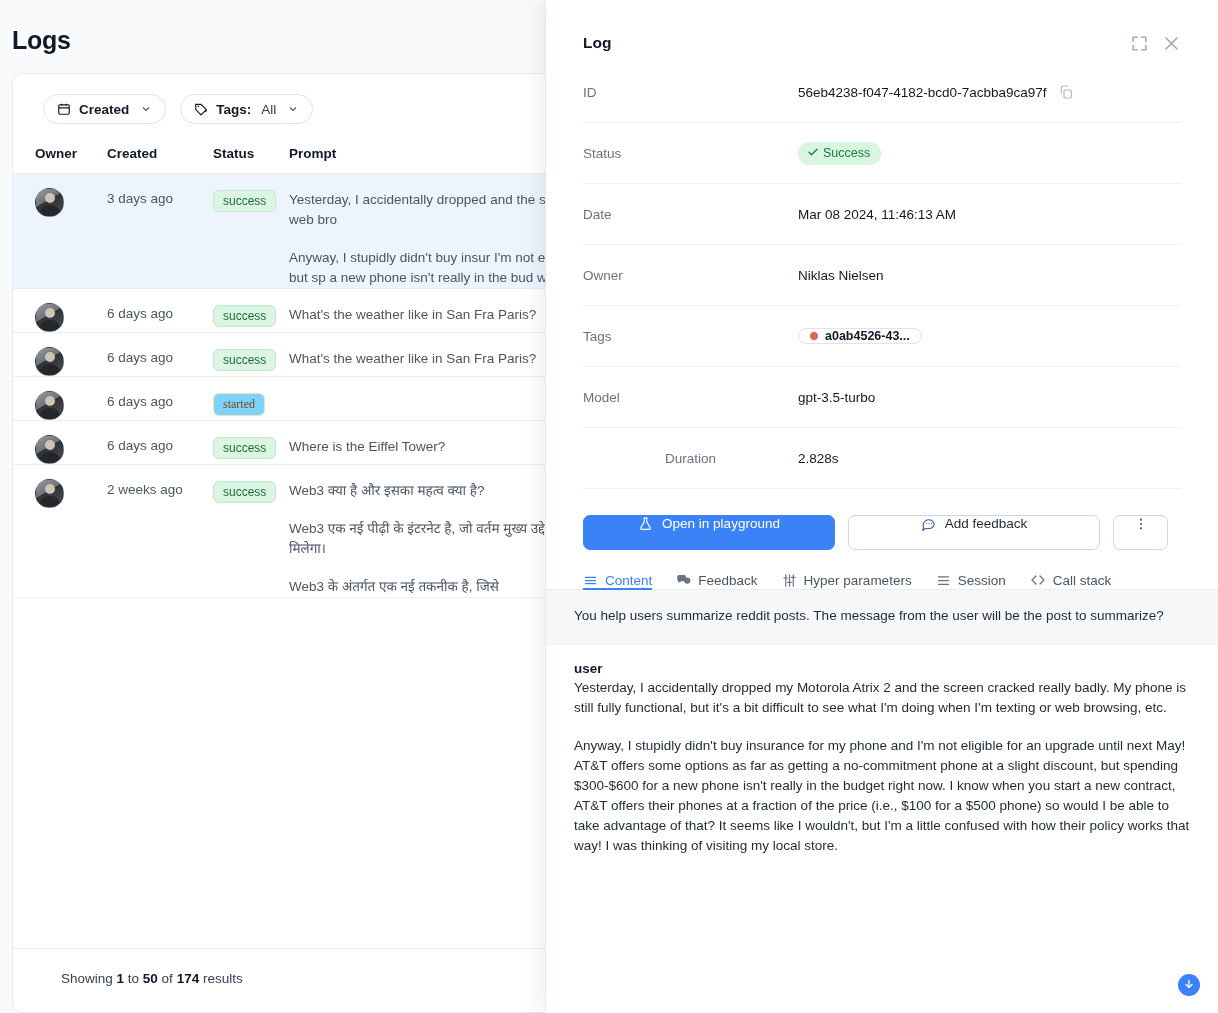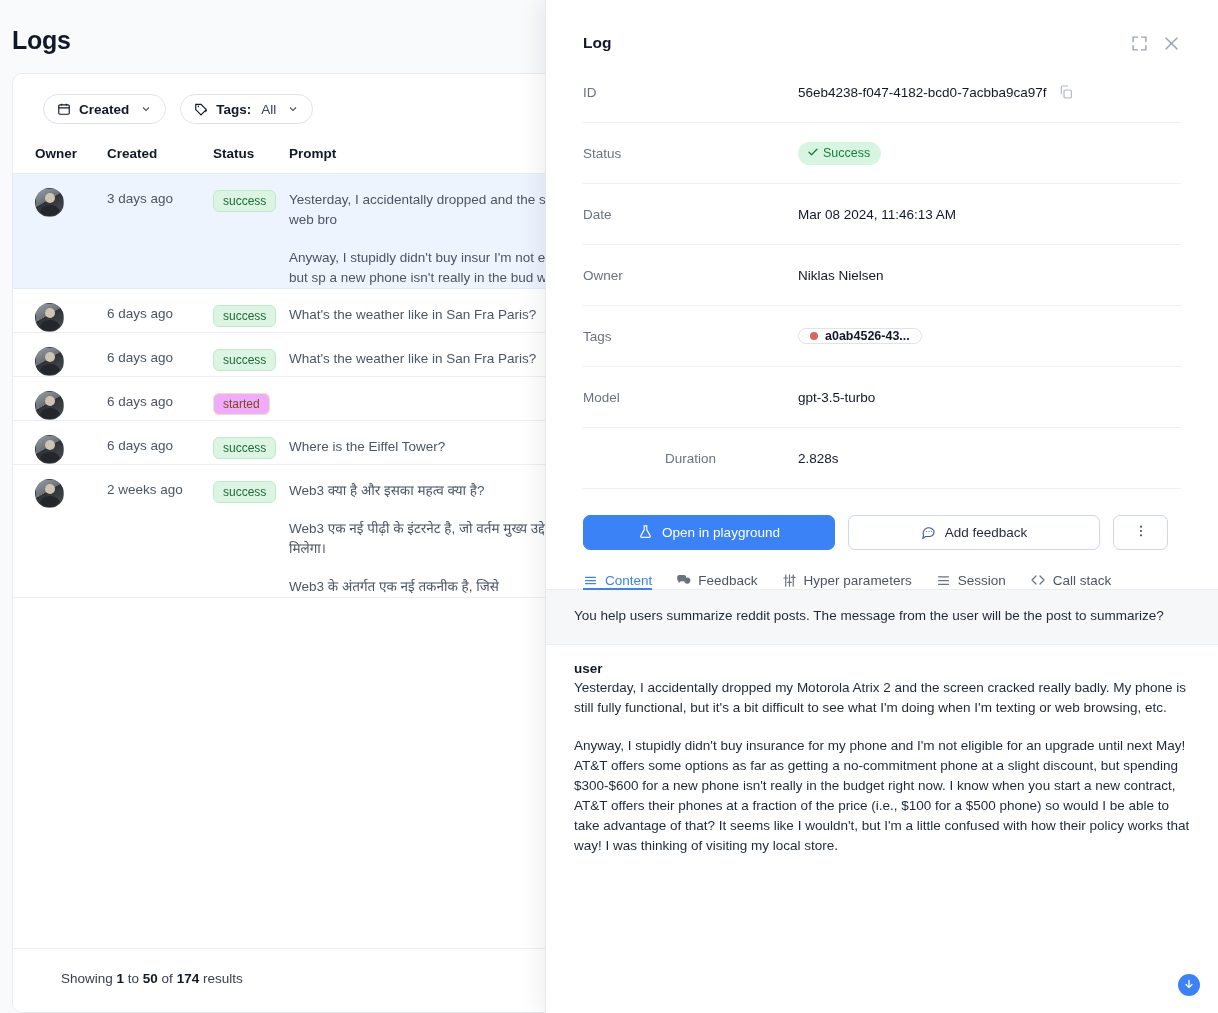--- a/index.html
+++ b/index.html
@@ -63,21 +63,21 @@
     content: ""; position: absolute; left: 50%; bottom: -4px;
     width: 20px; height: 15px; border-radius: 50% 50% 0 0;
     background: #23262b; transform: translateX(-50%);
   }
   .cell-created { font-size: 13.5px; color: #4b5563; padding-top: 17px !important; }
   .badge {
     display: inline-block; font-size: 12px; padding: 3px 9px;
     border-radius: 6px; font-weight: 400;
   }
   .badge.success { background: #dcf5e3; color: #1d6b38; border: 1px solid #bfe9cc; }
-  .badge.started { background: #f0abfc; color: #7a4a16; border: 1px solid #f4e0bd; }
+  .badge.started { background: #7dd3fc; color: #7a4a16; border: 1px solid #f4e0bd; font-family: Liberation Serif, serif; }
   .cell-status { padding-top: 16px !important; }
   .cell-prompt {
     font-size: 13.5px; color: #4b5563; line-height: 20px;
     padding-right: 10px; padding-top: 16px !important;
   }
   .cell-prompt p + p { margin-top: 18px; }
 
   .showing {
     position: absolute; left: 0; bottom: 0; width: 100%;
     padding: 22px 0 26px 48px; font-size: 13.5px; color: #374151;
@@ -116,21 +116,21 @@
   .tag-pill {
     display: inline-flex; align-items: center; gap: 7px;
     border: 1px solid #e0e3e8; border-radius: 999px;
     padding: 0 11px; font-size: 12.5px; color: #111827;
     font-weight: 700; cursor: pointer;
   }
   .tag-dot { width: 8px; height: 8px; border-radius: 50%; background: #d9655f; flex: none; }
 
   .btn-row { display: flex; gap: 13px; padding: 26px 37px 0 37px; }
   .btn {
-    display: inline-flex; align-items: center; justify-content: center; gap: 9px;
+    display: inline-flex; justify-content: center; gap: 9px;
     height: 35px; border-radius: 7px; font-size: 13.5px; cursor: pointer;
     font-weight: 400;
   }
   .btn-primary { background: #3b82f6; color: #fff; width: 252px; border: 1px solid #3b82f6; }
   .btn-outline { background: #fff; color: #1f2937; width: 252px; border: 1px solid #cfd6e4; }
   .btn-kebab { background: #fff; border: 1px solid #cfd6e4; width: 55px; color: #4b5563; }
 
   .tabs {
     display: flex; gap: 24px; padding: 22px 37px 0 37px;
     border-bottom: 1px solid #e9ecf0;

